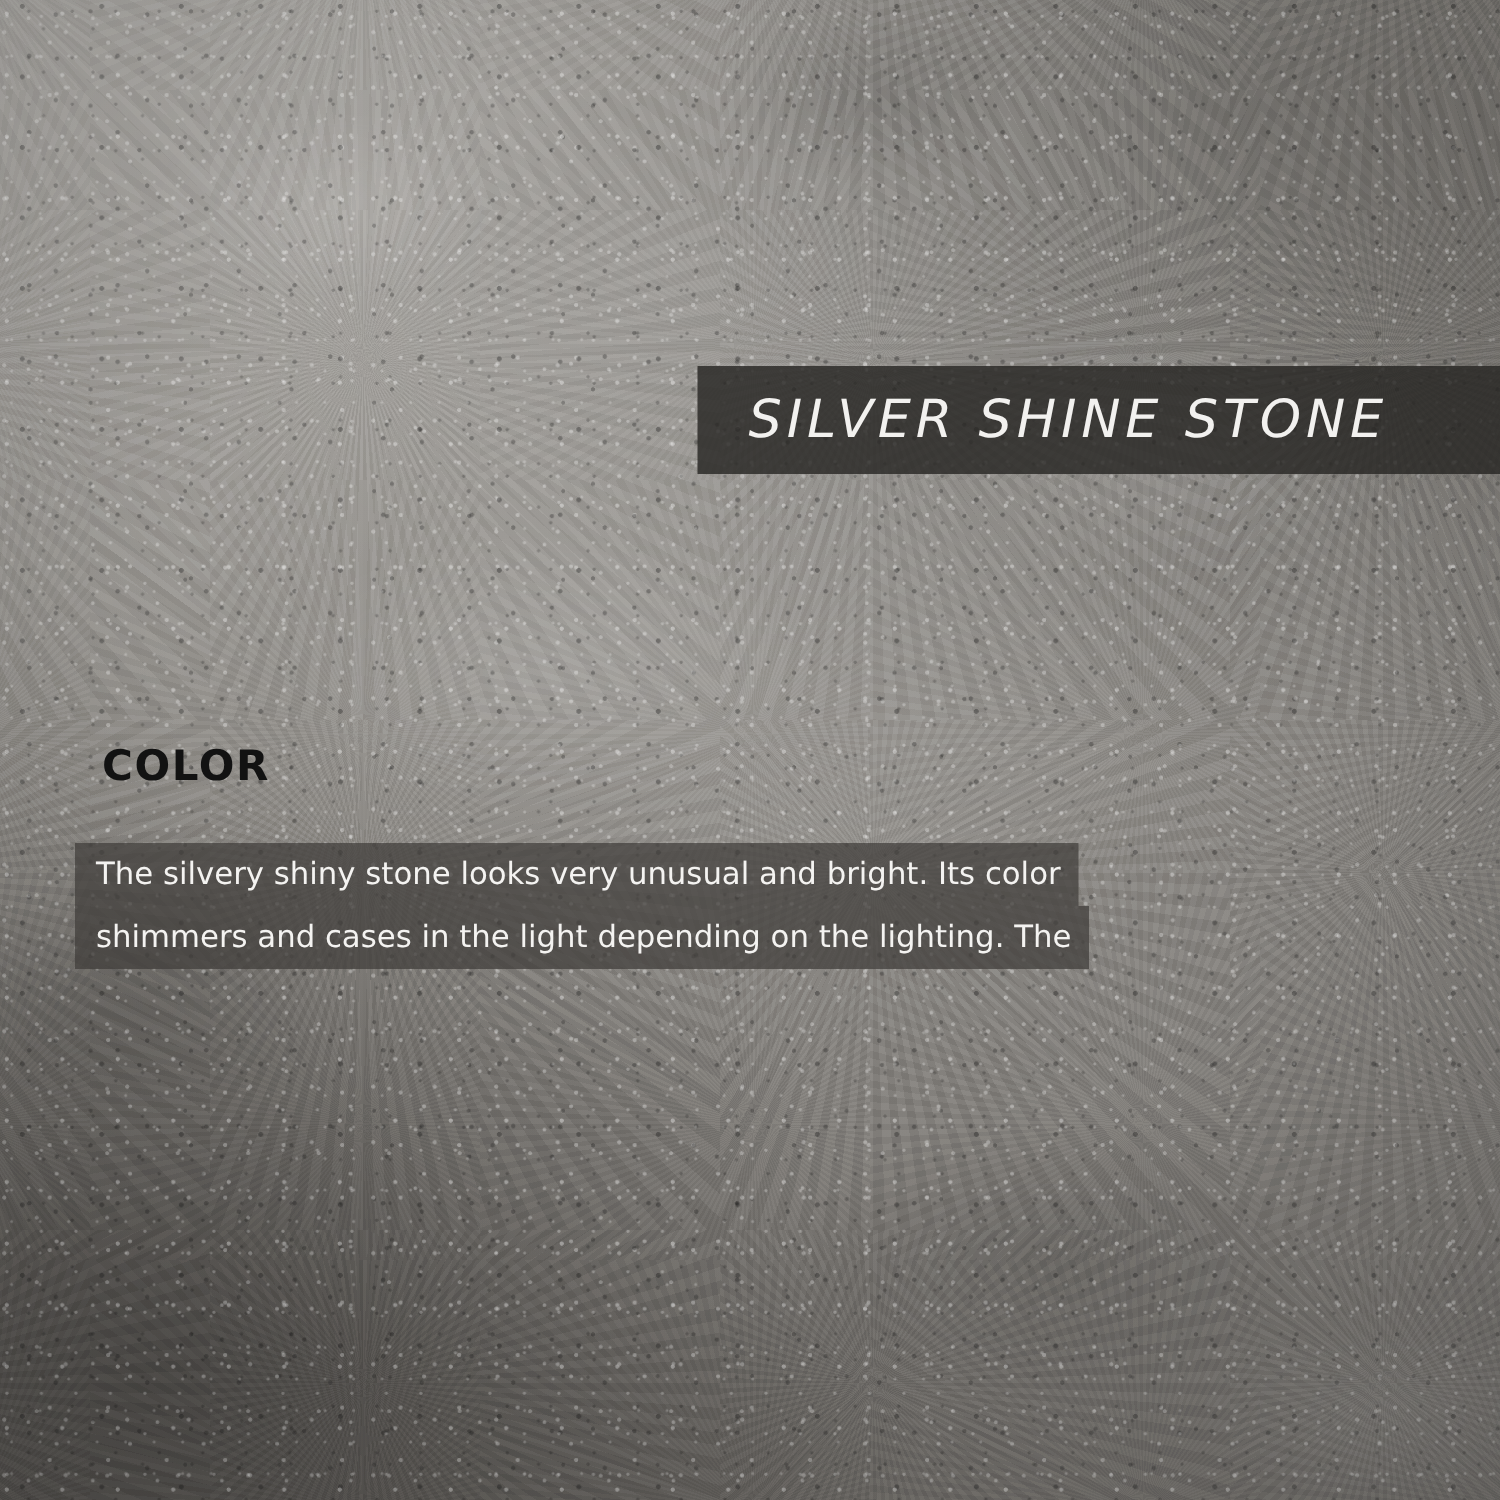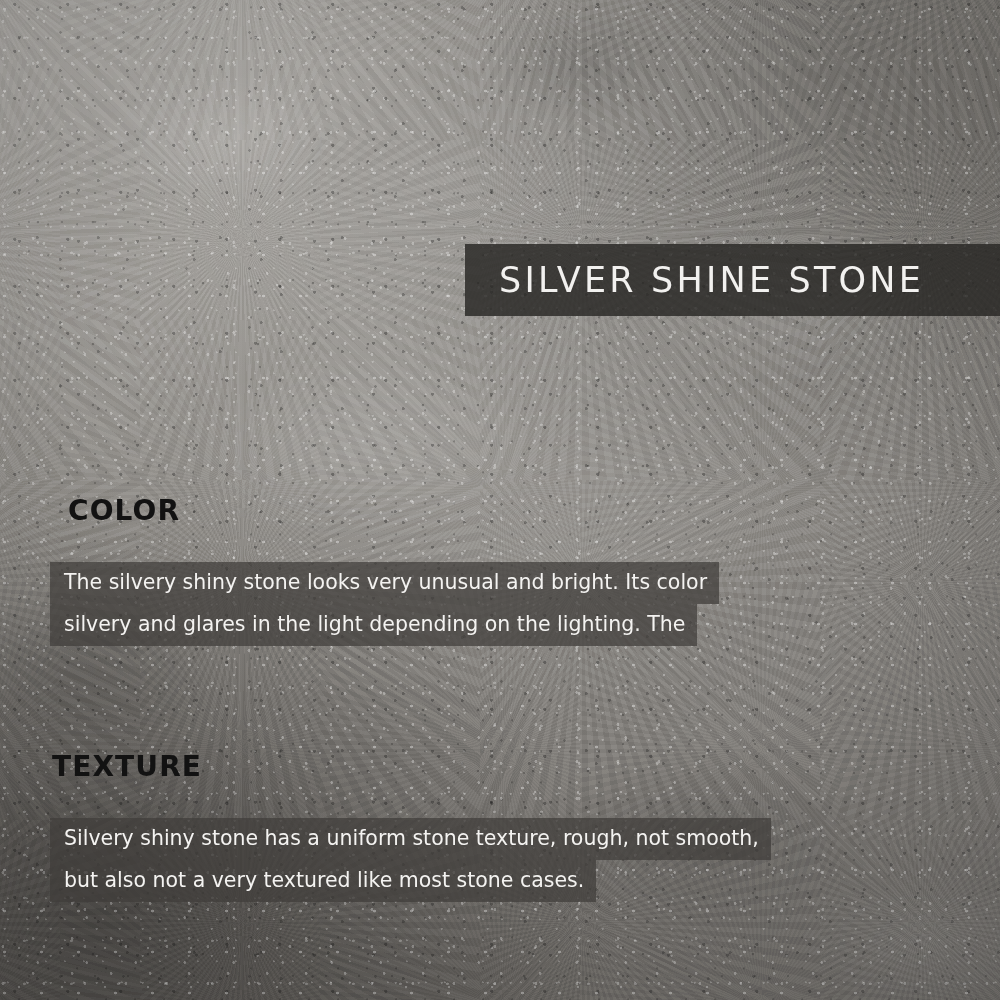--- a/index.html
+++ b/index.html
@@ -108,20 +108,21 @@
     padding-left: 34px;
     box-sizing: border-box;
   }
   .title-band .title-text {
     color: #f2f1ef;
     font-family: "DejaVu Sans", sans-serif;
     font-size: 35px;
     letter-spacing: 3.2px;
     font-weight: 400;
     white-space: nowrap;
+    font-style: italic;
   }
 
   .section-heading {
     position: absolute;
     left: 52px;
     color: #121212;
     font-family: "DejaVu Sans", sans-serif;
     font-weight: bold;
     font-size: 28px;
     letter-spacing: 1.1px;
@@ -161,23 +162,18 @@
   <div class="stone-vignette"></div>
 
   <div class="title-band">
     <span class="title-text">SILVER SHINE STONE</span>
   </div>
 
   <div class="section-heading" id="heading-color">COLOR</div>
 
   <div class="para" id="para-color">
     <span class="ln">The silvery shiny stone looks very unusual and bright. Its color</span>
-    <span class="ln">silvery and glares in the light depending on the lighting. The</span>
+    <span class="ln">shimmers and cases in the light depending on the lighting. The</span>
   </div>
 
-  <div class="section-heading" id="heading-texture">TEXTURE</div>
 
-  <div class="para" id="para-texture">
-    <span class="ln">Silvery shiny stone has a uniform stone texture, rough, not smooth,</span>
-    <span class="ln">but also not a very textured like most stone cases.</span>
-  </div>
 
 </div>
 
 </body></html>

